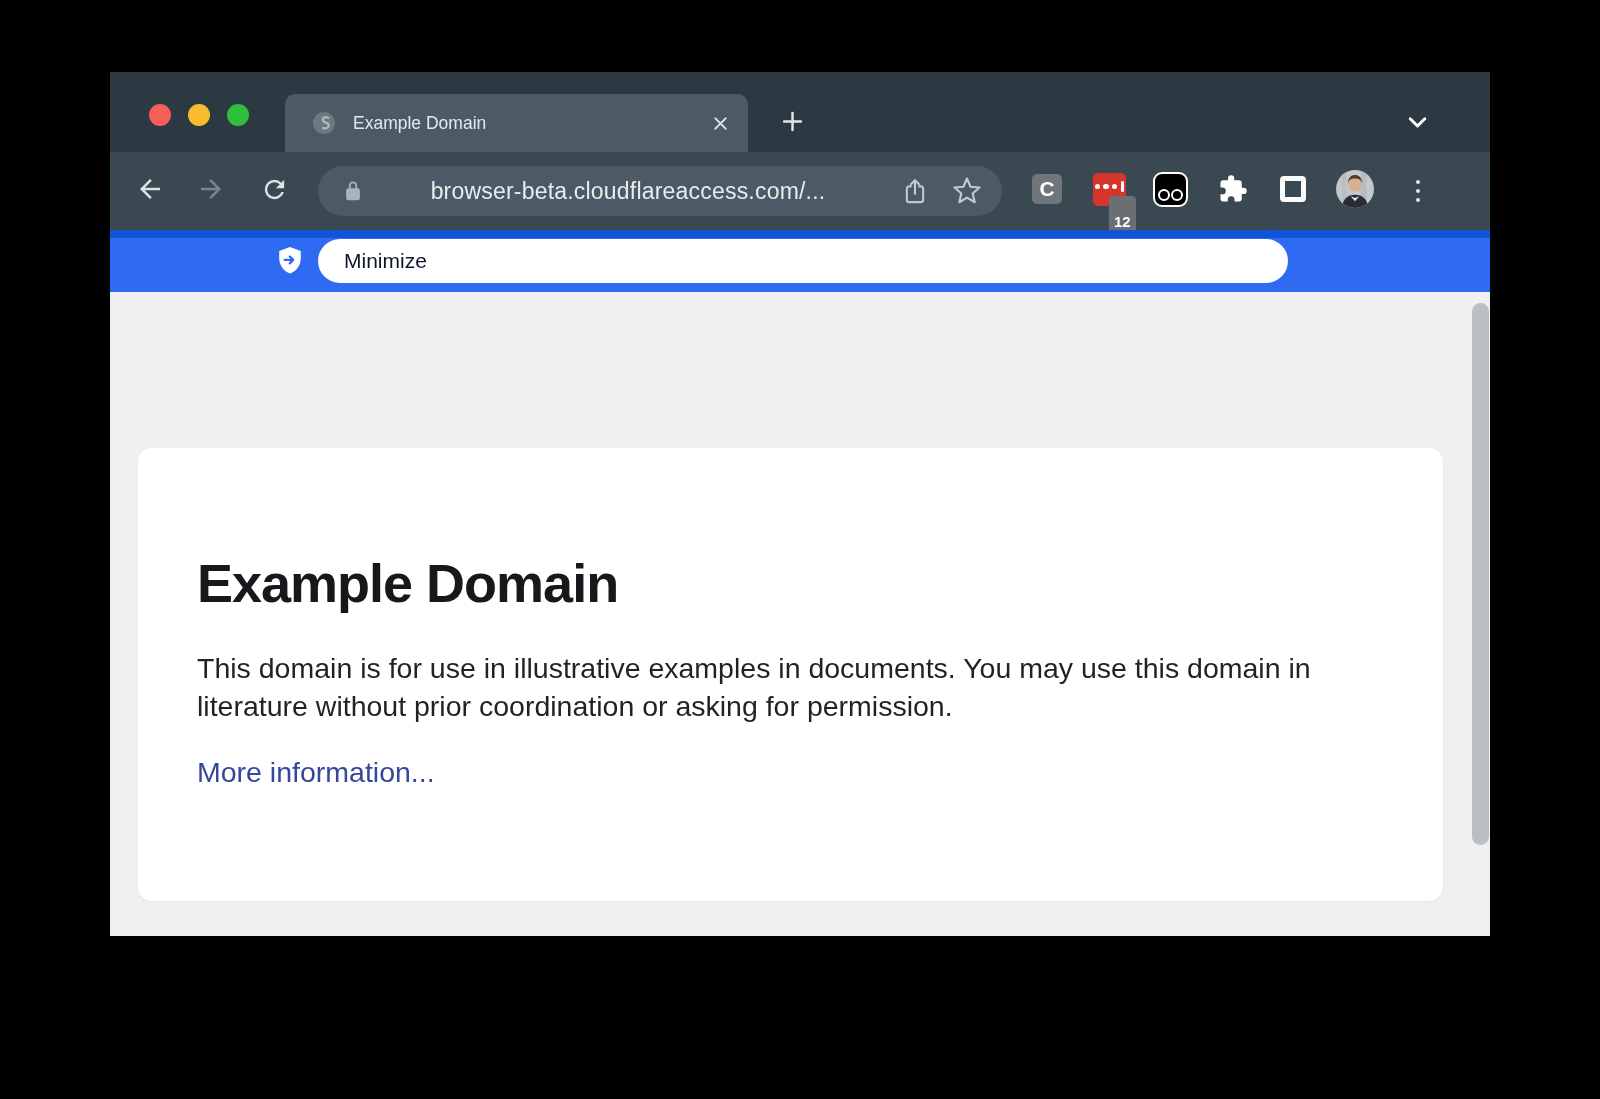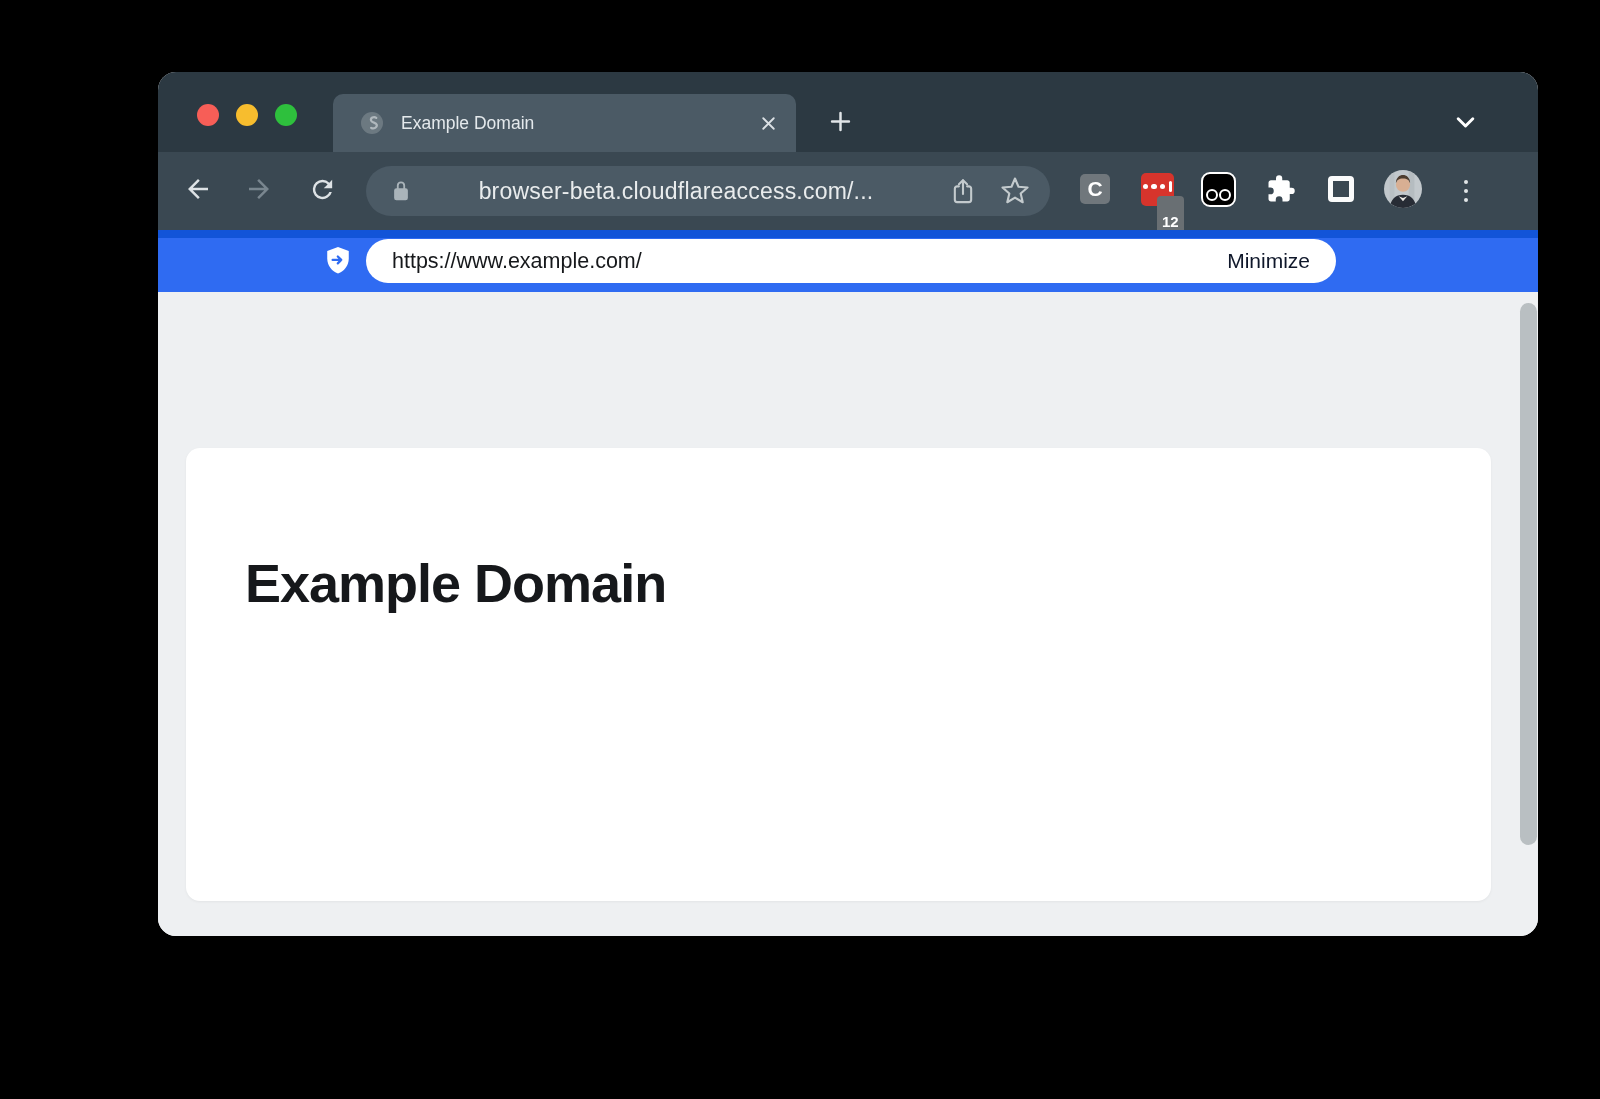--- a/index.html
+++ b/index.html
@@ -1,19 +1,19 @@
 <!DOCTYPE html>
 <html><head>
 <meta charset="utf-8">
 <style>
   * { margin:0; padding:0; box-sizing:border-box; }
   html,body { background:#000; font-family:"Liberation Sans", sans-serif; }
   .stage { position:relative; width:1600px; height:1099px; background:#000; overflow:hidden; }
   .window { position:absolute; left:110px; top:72px; width:1380px; height:864px;
-            border-radius:18px; overflow:hidden; background:#eef0f2;margin-left:48px; }
+            border-radius:0; overflow:hidden; background:#eef0f2; }
 
   
   .tabstrip { position:absolute; left:0; top:0; width:100%; height:80px; background:#2c3942; }
   .lights { position:absolute; left:39px; top:32px; display:flex; gap:17px; }
   .light { width:22px; height:22px; border-radius:50%; }
   .light.red    { background:#f75e57; }
   .light.yellow { background:#f7bd2e; }
   .light.green  { background:#2ec03d; }
 
   .tab { position:absolute; left:175px; top:22px; width:463px; height:58px;
@@ -213,26 +213,27 @@
     </div>
 
     <div class="bluebar">
       <span class="shield">
         <svg viewBox="0 0 24 26" width="26" height="28">
           <path d="M12 0 2 3.6v7.1c0 6.3 4.3 12.2 10 13.8 5.7-1.6 10-7.5 10-13.8V3.6z" fill="#fff"></path>
           <path d="M7 12h8M11.8 8.8 15 12l-3.2 3.2" stroke="#2f6bf2" stroke-width="2.1" fill="none" stroke-linecap="round" stroke-linejoin="round"></path>
         </svg>
       </span>
       <div class="iso-input">
-        <span class="iso-url">https://www.example.com/</span>
         <span class="minimize">Minimize</span>
       </div>
     </div>
 
     <div class="viewport">
       <div class="card">
         <h1>Example Domain</h1>
+        <p>This domain is for use in illustrative examples in documents. You may use this domain in literature without prior coordination or asking for permission.</p>
+        <a>More information...</a>
       </div>
       <div class="scroll-thumb"></div>
     </div>
 
   </div>
 </div>
 
 </body></html>

